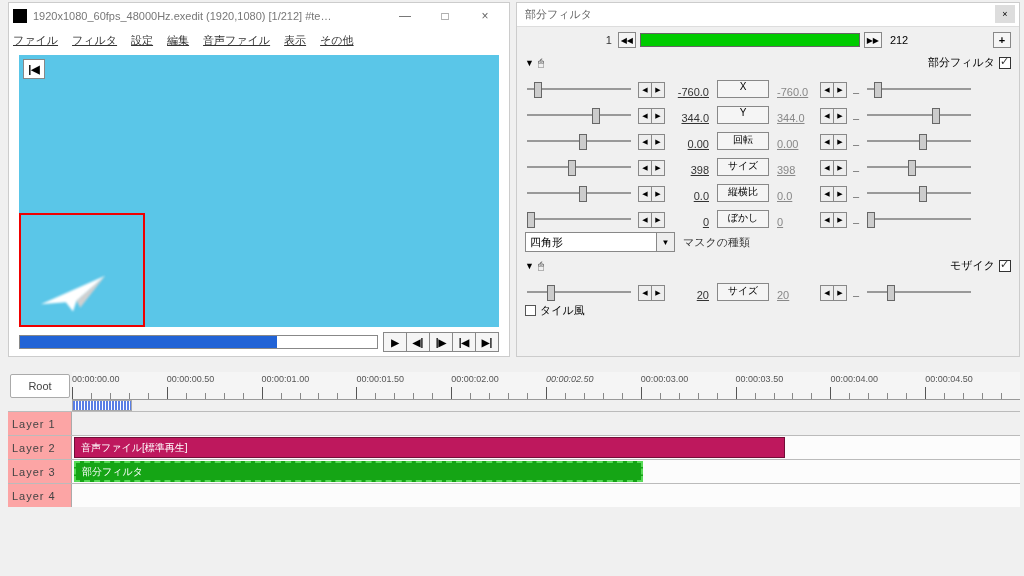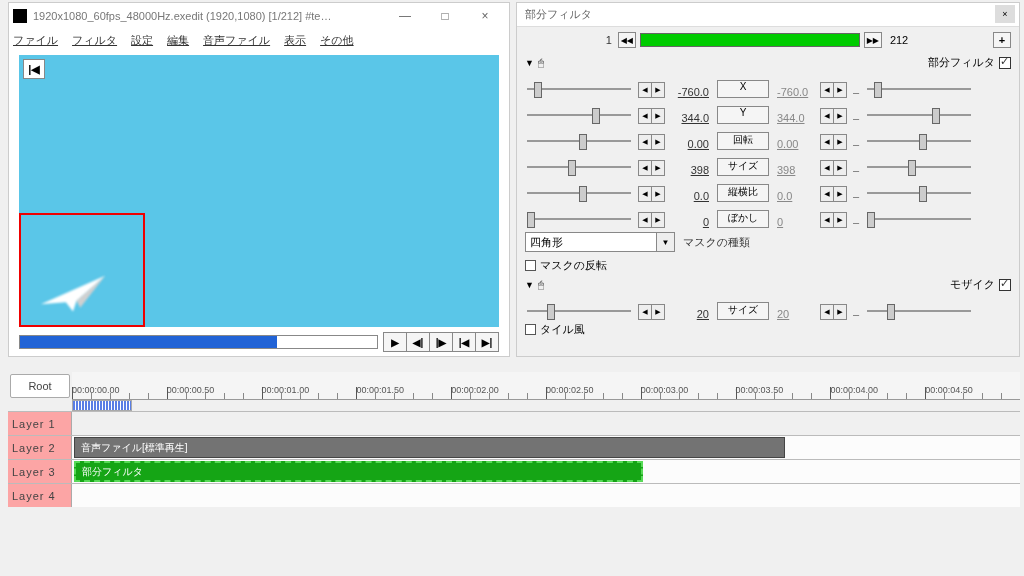--- a/index.html
+++ b/index.html
@@ -67,34 +67,34 @@
 .cb { width:11px;height:11px;border:1px solid #555;background:#fff;}
 
 
 .timeline { position:absolute; left:8px; right:4px; top:372px; bottom:0; background:#f0f0f0;}
 .tl-title { height:20px; background:#fff; display:flex; align-items:center; padding-left:6px; color:#888; border:1px solid #ddd;}
 .tl-close { position:absolute; right:4px; top:2px; width:18px;height:16px;background:#ddd;display:flex;align-items:center;justify-content:center;font-size:8px;}
 
 .tl-head { display:flex; height:28px;}
 .root-btn { width:60px; border:1px solid #aaa; background:#fff; display:flex;align-items:center;justify-content:center; color:#444; border-radius:2px; margin:2px;}
 .ruler { flex:1; position:relative; border-bottom:1px solid #999; background:#f5f5f5;}
-.ruler-label { position:absolute; top:13px; font-size:9px; color:#555;}
+.ruler-label { position:absolute; top:2px; font-size:9px; color:#555;}
 .ruler-tick { position:absolute; bottom:0; width:1px; height:6px; background:#888;}
 .ruler-tick.major { height:12px; background:#555;}
 
 .scene-strip { height:11px; display:flex;}
 .scene-label { width:64px;}
 .scene-bar { width:60px; background: repeating-linear-gradient(90deg,#5a7ee5 0 2px,#fff 2px 3px); border:1px solid #aaa;}
 
 .layer-row { display:flex; height:24px; border-top:1px solid #bbb;}
 .layer-label { width:64px; border-right:1px solid #aaa; background:#fca5a5; display:flex;align-items:center; color:#444; letter-spacing:1px; padding-left:4px;}
 .layer-track { flex:1; position:relative; background:#fcfcfc;}
 .clip { position:absolute; top:1px; bottom:1px; left:2px; display:flex; align-items:center; padding-left:6px; color:#fff; font-size:10px; border:1px solid rgba(0,0,0,0.4);}
 .clip.video { background:#2244bb; width:83%;}
-.clip.audio { background:#737373; width:75%;}
+.clip.audio { background:#be185d; width:75%;}
 .clip.filter { background:#15a515; width:60%; border:2px dashed #57d957;}
 </style>
 </head>
 <body>
 
 <div class="preview-window">
   <div class="preview-titlebar">
     <div class="preview-title-icon"></div>
     <div class="preview-title">1920x1080_60fps_48000Hz.exedit (1920,1080) [1/212] #te…</div>
     <div class="win-btns">
@@ -282,24 +282,20 @@
     </div>
 
   <div class="mask-type-row">
     <div class="mask-select">
       <span class="mask-select-text">四角形</span>
       <span class="mask-select-arrow">▼</span>
     </div>
     <span class="mask-label">マスクの種類</span>
   </div>
 
-  <div class="checkbox-row">
-    <span class="cb"></span>
-    <span>マスクの反転</span>
-  </div>
 
   <div class="section-header">
     <span class="tri">▼</span>
     <span class="mouse-icon">🖱</span>
     <span class="section-label-right">
       <span>モザイク</span>
       <span class="chk checked"></span>
     </span>
   </div>
 
@@ -359,21 +355,21 @@
         <div class="ruler-tick" style="left: 32%;"></div>
         <div class="ruler-tick" style="left: 34%;"></div>
         <div class="ruler-tick" style="left: 36%;"></div>
         <div class="ruler-tick" style="left: 38%;"></div>
         <div class="ruler-label" style="left: 40%;">00:00:02.00</div>
         <div class="ruler-tick major" style="left: 40%;"></div>
         <div class="ruler-tick" style="left: 42%;"></div>
         <div class="ruler-tick" style="left: 44%;"></div>
         <div class="ruler-tick" style="left: 46%;"></div>
         <div class="ruler-tick" style="left: 48%;"></div>
-        <div class="ruler-label" style="left: 50%;">00:00:02.50</div>
+        <div class="ruler-label" style="left: 50%; font-style: italic;">00:00:02.50</div>
         <div class="ruler-tick major" style="left: 50%;"></div>
         <div class="ruler-tick" style="left: 52%;"></div>
         <div class="ruler-tick" style="left: 54%;"></div>
         <div class="ruler-tick" style="left: 56%;"></div>
         <div class="ruler-tick" style="left: 58%;"></div>
         <div class="ruler-label" style="left: 60%;">00:00:03.00</div>
         <div class="ruler-tick major" style="left: 60%;"></div>
         <div class="ruler-tick" style="left: 62%;"></div>
         <div class="ruler-tick" style="left: 64%;"></div>
         <div class="ruler-tick" style="left: 66%;"></div>

